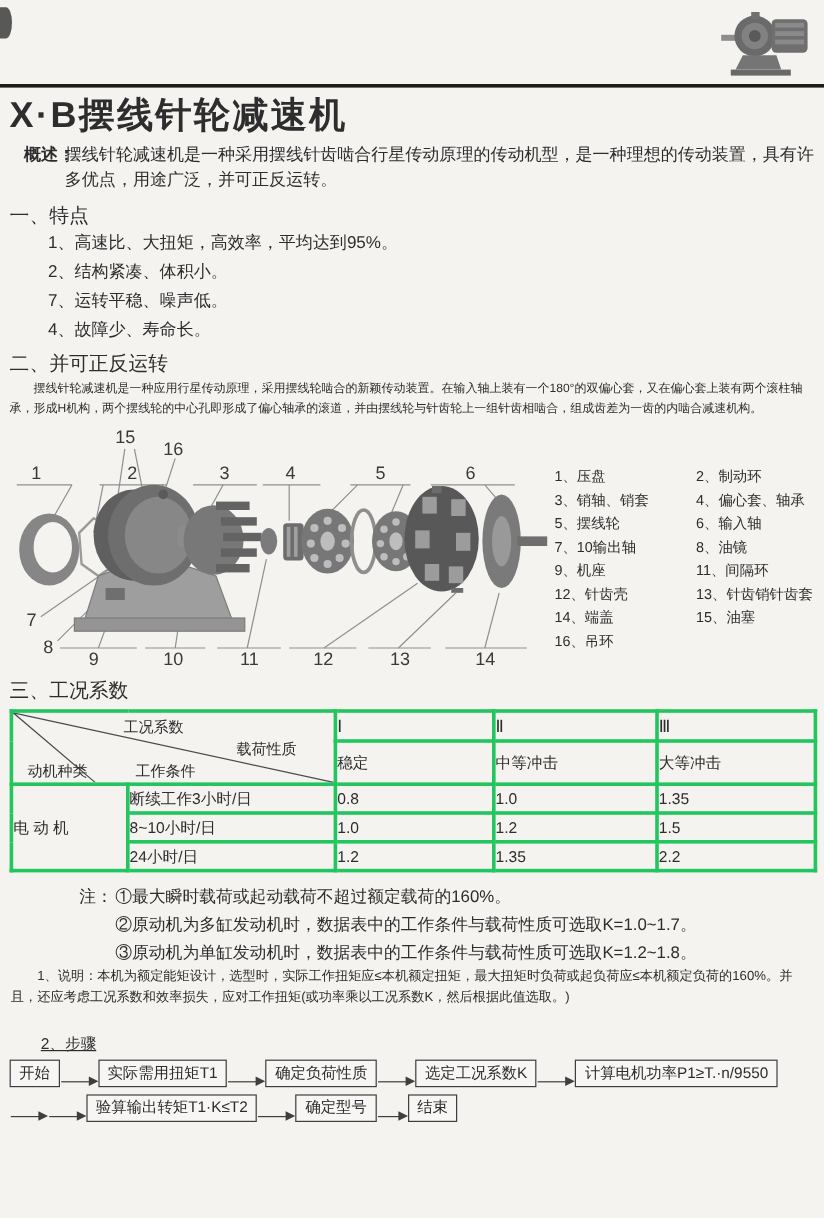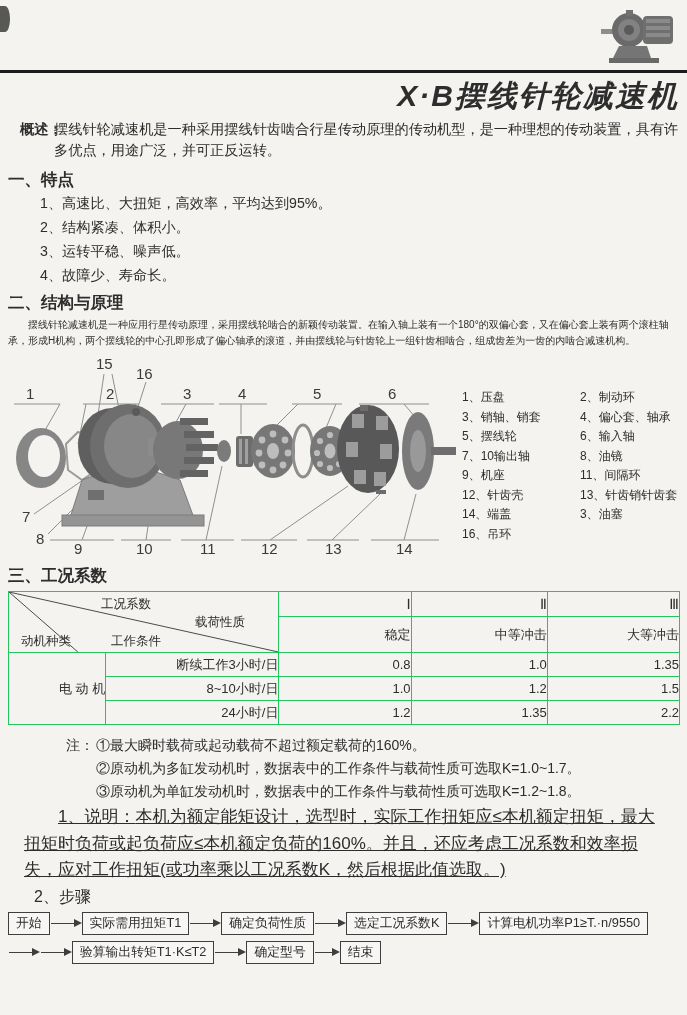--- a/index.html
+++ b/index.html
@@ -7,45 +7,45 @@
   .page {
     width:687px; height:1015px; margin:0 auto; position:relative; overflow:hidden;
     background:#f4f3f0; color:#2d2d2d;
     font-family:"Liberation Sans", sans-serif;
   }
   .inner { padding:0 8px; }
   .scan-mark { position:absolute; left:0; top:6px; width:10px; height:26px; background:#3c3c3c; border-radius:0 60% 60% 0; opacity:.85; }
   .topbar { height:70px; position:relative; }
   .photo { position:absolute; right:6px; top:2px; }
   .rule { border:0; border-top:3px solid #1c1c1c; margin:0 -8px; }
-  h1.title { font-size:30px; font-weight:bold; text-align:right; margin:3px 0 2px; letter-spacing:2px;font-style:italic; }
+  h1.title { font-size:30px; font-weight:bold; text-align:left; margin:3px 0 2px; letter-spacing:2px; }
   .overview { position:relative; padding-left:46px; font-size:14.2px; line-height:1.5; margin:2px 0 0; }
   .ov-label { position:absolute; left:12px; top:0; font-weight:bold; }
-  .sec-h { font-size:16.5px; font-weight:bold; margin:7px 0 3px; }
+  .sec-h { font-size:16.5px; font-weight:normal; margin:7px 0 3px; }
   ul.features { list-style:none; margin:2px 0 0; padding:0 0 0 32px; font-size:14.2px; }
   ul.features li { margin:0 0 5px; line-height:1.35; }
   .para { font-size:10px; line-height:1.55; margin:2px 0 0; text-indent:2em; }
   .diagram-row { display:flex; margin-top:4px; }
   .parts { padding-top:36px; padding-left:2px; font-size:12px; }
   .parts-grid { display:flex; }
   .parts-col { display:flex; flex-direction:column; }
   .parts-col.left { width:118px; }
   .parts-col .pitem { height:19.5px; line-height:19.5px; white-space:nowrap; }
   table.coef { border-collapse:collapse; margin:4px 0 0 0; width:672px; table-layout:fixed; font-size:13px; }
-  table.coef td { border:1px solid #22c55e; text-align:right; padding:0; }
+  table.coef td { border:3px solid #22c55e; text-align:left; padding:0; }
   td.diag { position:relative; padding:0; }
   .diag-label { position:absolute; font-size:12.5px; white-space:nowrap; }
   .rows-head td { height:36px; }
   .roman td { height:25px; font-size:14px; }
   tr.data td { height:24px; }
   .notes { position:relative; padding-left:88px; font-size:14px; line-height:1.62; margin-top:9px; }
   .notes-label { position:absolute; left:58px; top:0; }
-  .sel-para { font-size:17px; line-height:1.55; margin:2px 16px 0; text-indent:2em;text-decoration:underline; }
-  .steps-label { font-size:16px; margin:4px 0 4px; padding-left:26px; }
-  .flow { display:flex; align-items:center; margin:2px 0 6px; }
+  .sel-para { font-size:11px; line-height:1.55; margin:2px 1px 0; text-indent:2em; }
+  .steps-label { font-size:13px; margin:21px 0 4px; padding-left:26px;text-decoration:underline; }
+  .flow { display:flex; align-items:flex-end; margin:2px 0 6px; }
   .fbox { border:1.5px solid #3e3e3e; padding:2px 7px; font-size:12.8px; white-space:nowrap; line-height:1.3; background:rgba(255,255,255,.25); }
   .arr { position:relative; width:32px; height:9px; flex:0 0 auto; }
   .arr::before { content:""; position:absolute; left:1px; right:7px; top:4px; border-top:1.6px solid #3e3e3e; }
   .arr::after { content:""; position:absolute; right:0; top:0; width:0; height:0;
     border-left:8px solid #3e3e3e; border-top:4.5px solid transparent; border-bottom:4.5px solid transparent; }
   .arr.short { width:26px; }
 </style>
 </head>
 <body>
 
@@ -74,25 +74,25 @@
 
     <p class="overview">
       <span class="ov-label">概述：</span>
       <span>摆线针轮减速机是一种采用摆线针齿啮合行星传动原理的传动机型，是一种理想的传动装置，具有许多优点，用途广泛，并可正反运转。</span>
     </p>
 
     <div class="sec-h">一、特点</div>
     <ul class="features">
       <li>1、高速比、大扭矩，高效率，平均达到95%。</li>
       <li>2、结构紧凑、体积小。</li>
-      <li>3、运转平稳、噪声低。</li>
+      <li>7、运转平稳、噪声低。</li>
       <li>4、故障少、寿命长。</li>
     </ul>
 
-    <div class="sec-h">二、结构与原理</div>
+    <div class="sec-h">二、并可正反运转</div>
     <p class="para">摆线针轮减速机是一种应用行星传动原理，采用摆线轮啮合的新颖传动装置。在输入轴上装有一个180°的双偏心套，又在偏心套上装有两个滚柱轴承，形成H机构，两个摆线轮的中心孔即形成了偏心轴承的滚道，并由摆线轮与针齿轮上一组针齿相啮合，组成齿差为一齿的内啮合减速机构。</p>
 
     <div class="diagram-row">
       <svg width="452" height="206" viewBox="0 0 452 206" style="flex:0 0 auto;">
         <g stroke="#8f8f8f" stroke-width="1" fill="none">
           <line x1="6" y1="52" x2="52" y2="52"></line>  
             <polyline points="52,52 36,80"></polyline>
           <line x1="75" y1="52" x2="131" y2="52"></line> 
             <polyline points="78,52 70,92"></polyline> 
             <polyline points="128,52 118,66"></polyline>
@@ -231,21 +231,21 @@
             <div class="pitem">14、端盖</div>
             <div class="pitem">16、吊环</div>
           </div>
           <div class="parts-col">
             <div class="pitem">2、制动环</div>
             <div class="pitem">4、偏心套、轴承</div>
             <div class="pitem">6、输入轴</div>
             <div class="pitem">8、油镜</div>
             <div class="pitem">11、间隔环</div>
             <div class="pitem">13、针齿销针齿套</div>
-            <div class="pitem">3、油塞</div>
+            <div class="pitem">15、油塞</div>
           </div>
         </div>
       </div>
     </div>
 
     <div class="sec-h">三、工况系数</div>
     <table class="coef">
       <colgroup>
           <col style="width:97px">
           <col style="width:173px">

